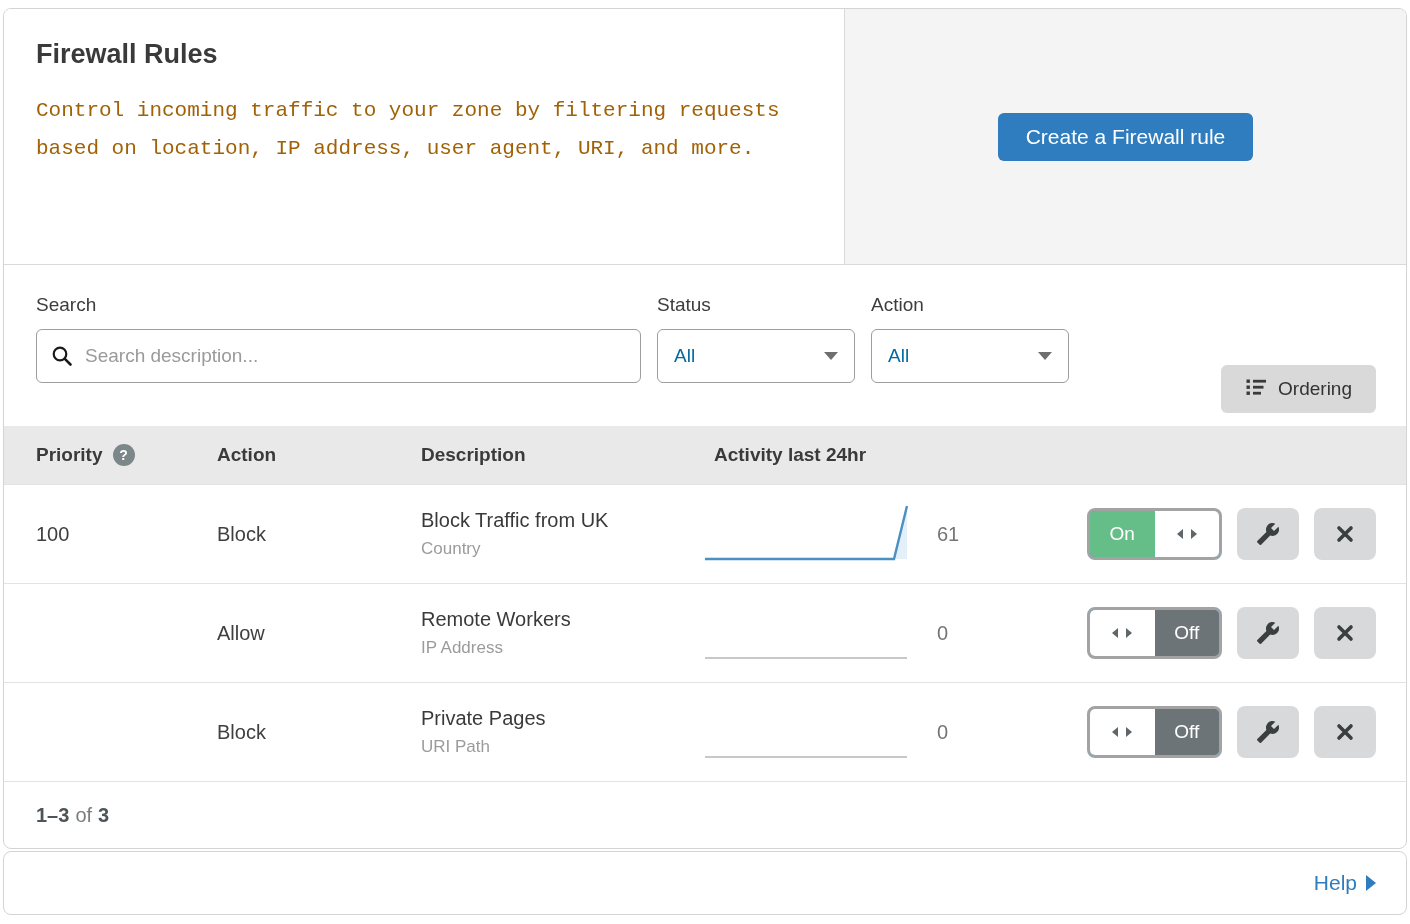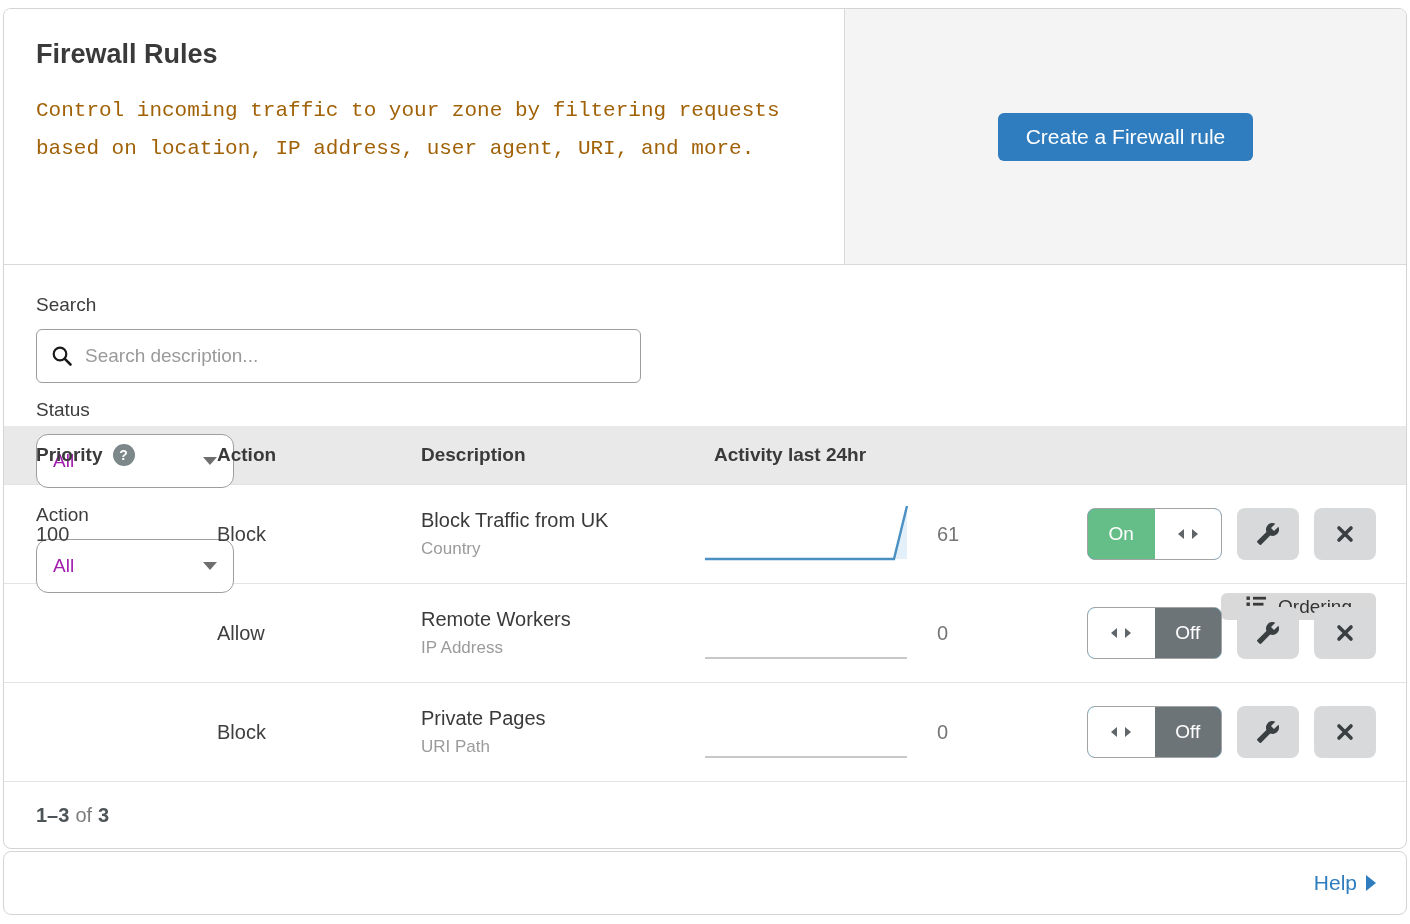--- a/index.html
+++ b/index.html
@@ -12,47 +12,47 @@
   
   .header-section { display: flex; height: 256px; border-bottom: 1px solid #d9d9d9; }
   .header-left { flex: 0 0 841px; padding: 30px 32px; background: #fff; border-right: 1px solid #d9d9d9; }
   .page-title { font-size: 27px; font-weight: bold; color: #3a3a3a; margin-bottom: 22px; }
   .page-desc { font-size: 21px; color: #a16207; line-height: 38px; max-width: 765px; font-family: Liberation Mono, monospace; }
   .usage { font-size: 21px; font-weight: bold; color: #3a3a3a; margin-top: 37px; }
   .header-right { flex: 1; background: #f4f4f4; display: flex; align-items: center; justify-content: center; }
   .btn-primary { background: #2f7dbe; color: #fff; border: none; border-radius: 6px; font-family: inherit; font-size: 21px; padding: 12px 28px; cursor: pointer; }
 
   
-  .filter-section { display: flex; padding: 29px 30px 0 32px; height: 161px; background: #fff; flex-direction: column; }
+  .filter-section { display: flex; padding: 29px 30px 10px 32px; height: 161px; background: #fff; }
   .filter-group { display: flex; flex-direction: column; }
   .filter-label { font-size: 19px; color: #3d3d3d; margin-bottom: 13px; }
   .search-box { position: relative; width: 605px; height: 54px; }
   .search-box input { width: 100%; height: 100%; border: 1px solid #9e9e9e; border-radius: 6px; padding: 0 14px 0 48px; font-family: inherit; font-size: 19px; color: #333; outline: none; }
   .search-box input::placeholder { color: #9a9a9a; }
   .search-icon { position: absolute; left: 14px; top: 15px; width: 24px; height: 24px; }
-  .select-box { width: 198px; height: 54px; border: 1px solid #9e9e9e; border-radius: 12px; display: flex; align-items: center; justify-content: space-between; padding: 0 16px 0 16px; font-size: 19px; color: #a21caf; cursor: pointer; background: #fff; }
+  .select-box { width: 198px; height: 54px; border: 1px solid #9e9e9e; border-radius: 6px; display: flex; align-items: center; justify-content: space-between; padding: 0 16px 0 16px; font-size: 19px; color: #0369a1; cursor: pointer; background: #fff; }
   .caret { width: 0; height: 0; border-left: 7px solid transparent; border-right: 7px solid transparent; border-top: 8px solid #6e6e6e; }
   .gap16 { width: 16px; flex: 0 0 16px; }
   .ordering-btn { margin-left: auto; align-self: flex-end; margin-bottom: 3px; height: 48px; background: #d9d9d9; border: none; border-radius: 6px; display: flex; align-items: center; gap: 11px; padding: 0 24px; font-family: inherit; font-size: 19px; color: #333; cursor: pointer; }
 
   
   .row-grid { display: grid; grid-template-columns: 181px 204px 293px 215px 90px 1fr; padding-left: 32px; align-items: center; }
   .thead { height: 58px; background: #e9e9e9; font-weight: bold; font-size: 19px; color: #3a3a3a; }
   .priority-th { display: flex; align-items: center; gap: 10px; }
   .help-badge { width: 22px; height: 22px; border-radius: 50%; background: #7c878a; color: #fff; font-size: 14px; font-weight: bold; display: inline-flex; align-items: center; justify-content: center; cursor: pointer; }
   .trow { height: 99px; border-top: 1px solid #e3e3e3; background: #fff; }
   .td { font-size: 20px; color: #3f3f3f; }
   .desc-title { font-size: 20px; color: #3a3a3a; margin-bottom: 7px; }
   .desc-sub { font-size: 17px; color: #9b9b9b; }
   .spark-cell { position: relative; height: 62px; }
   .count { color: #757575; padding-left: 8px; }
   .controls { display: flex; align-items: center; justify-content: flex-end; gap: 15px; padding-right: 30px; }
 
   
-  .toggle { width: 135px; height: 52px; border: 1px solid #a3a3a3; border-radius: 8px; display: flex; overflow: hidden; background: #0ea5e9; cursor: pointer; }
+  .toggle { width: 135px; height: 52px; border: 3px solid #a3a3a3; border-radius: 8px; display: flex; overflow: hidden; background: #0ea5e9; cursor: pointer; }
   .toggle .seg { flex: 1; display: flex; align-items: center; justify-content: center; font-size: 19px; }
   .seg-on { background: #65be88; color: #fff; }
   .seg-off { background: #6d7477; color: #fff; }
   .seg-knob { background: #fff; }
   .icon-btn { width: 62px; height: 52px; background: #d8d9da; border: none; border-radius: 8px; display: flex; align-items: center; justify-content: center; cursor: pointer; }
 
   
   .count-footer { height: 67px; border-top: 1px solid #e3e3e3; display: flex; align-items: center; padding-left: 32px; font-size: 20px; color: #7c7c7c; }
   .count-footer .bold { font-weight: bold; color: #4e5558; }
   .count-footer span { margin-right: 6px; }

